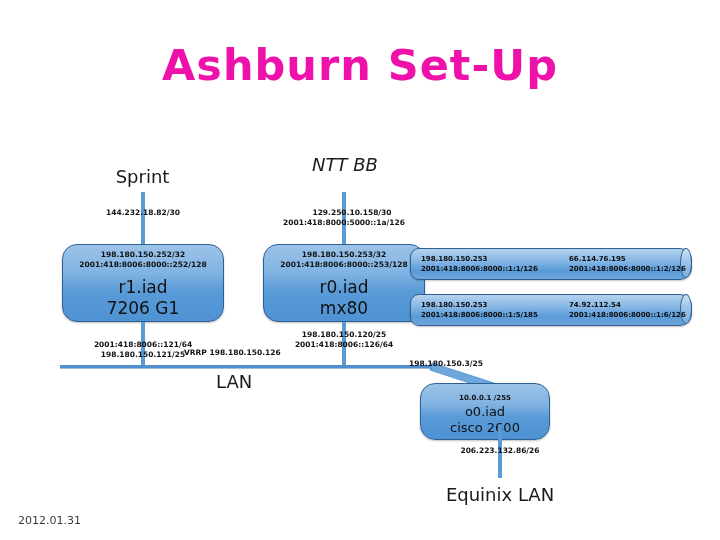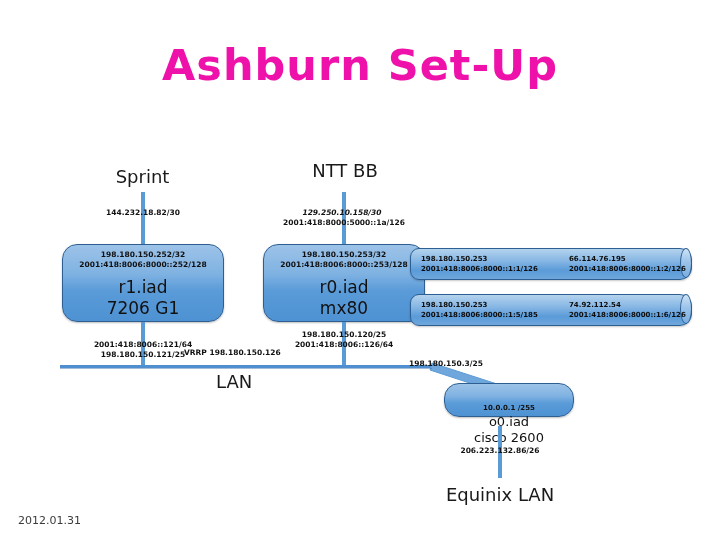--- a/index.html
+++ b/index.html
@@ -156,29 +156,29 @@
 </style>
 </head>
 <body>
 
 <div id="slide">
 
   <div class="title">Ashburn Set-Up</div>
 
   <div class="provider-label" style="left:60px; top:166px; width:165px;">Sprint</div>
 
-  <div class="provider-label" style="left:255px; top:160px; width:180px;">NTT BB</div>
+  <div class="provider-label" style="left:255px; top:154px; width:180px;font-style:italic;">NTT BB</div>
 
   <div class="vline" style="left:141px; top:192px; width:4px; height:52px;"></div>
 
   <div class="vline" style="left:342px; top:192px; width:4px; height:52px;"></div>
 
   <div class="addr" style="left:63px; top:208px; width:160px;">144.232.18.82/30</div>
 
-  <div class="addr" style="left:262px; top:208px; width:160px;font-style:italic;">129.250.10.158/30</div>
+  <div class="addr" style="left:272px; top:208px; width:160px;">129.250.10.158/30</div>
   <div class="addr" style="left:264px; top:218px; width:160px;text-align:center;">2001:418:8000:5000::1a/126</div>
 
   <div class="router" style="left:62px; top:244px; width:162px; height:78px; padding-top:5px;">
     <div class="router-addrs">198.180.150.252/32</div>
     <div class="router-addrs">2001:418:8006:8000::252/128</div>
     <div class="router-name" style="margin-top:7px;">r1.iad</div>
     <div class="router-model">7206 G1</div>
   </div>
 
   <div class="router" style="left:263px; top:244px; width:162px; height:78px; padding-top:5px;">
@@ -222,21 +222,21 @@
 
     <polygon points="432,363 497,384 497,392 430,370" fill="#6fa7dc" stroke="#5b9bd5" stroke-width="1"></polygon>
 
     <rect x="60" y="368" width="372" height="1" fill="#2f6aa8" opacity="0.45"></rect>
   </svg>
 
   <div class="addr left-anchor" style="left:409px; top:359px;">198.180.150.3/25</div>
 
   <div class="lan-label" style="left:216px; top:371px;">LAN</div>
 
-  <div class="router small" style="left:444px; top:383px; width:130px; height:34px; padding-top:20px;">
+  <div class="router small" style="left:420px; top:383px; width:130px; height:57px; padding-top:10px;">
     <div class="router-addrs">10.0.0.1 /255</div>
     <div class="router-name" style="margin-top:1px;">o0.iad</div>
     <div class="router-model">cisco 2600</div>
   </div>
 
   <div class="vline" style="left:498px; top:426px; width:4px; height:52px;"></div>
 
   <div class="addr" style="left:420px; top:446px; width:160px;">206.223.132.86/26</div>
 
   <div class="provider-label" style="left:410px; top:484px; width:180px;">Equinix LAN</div>

